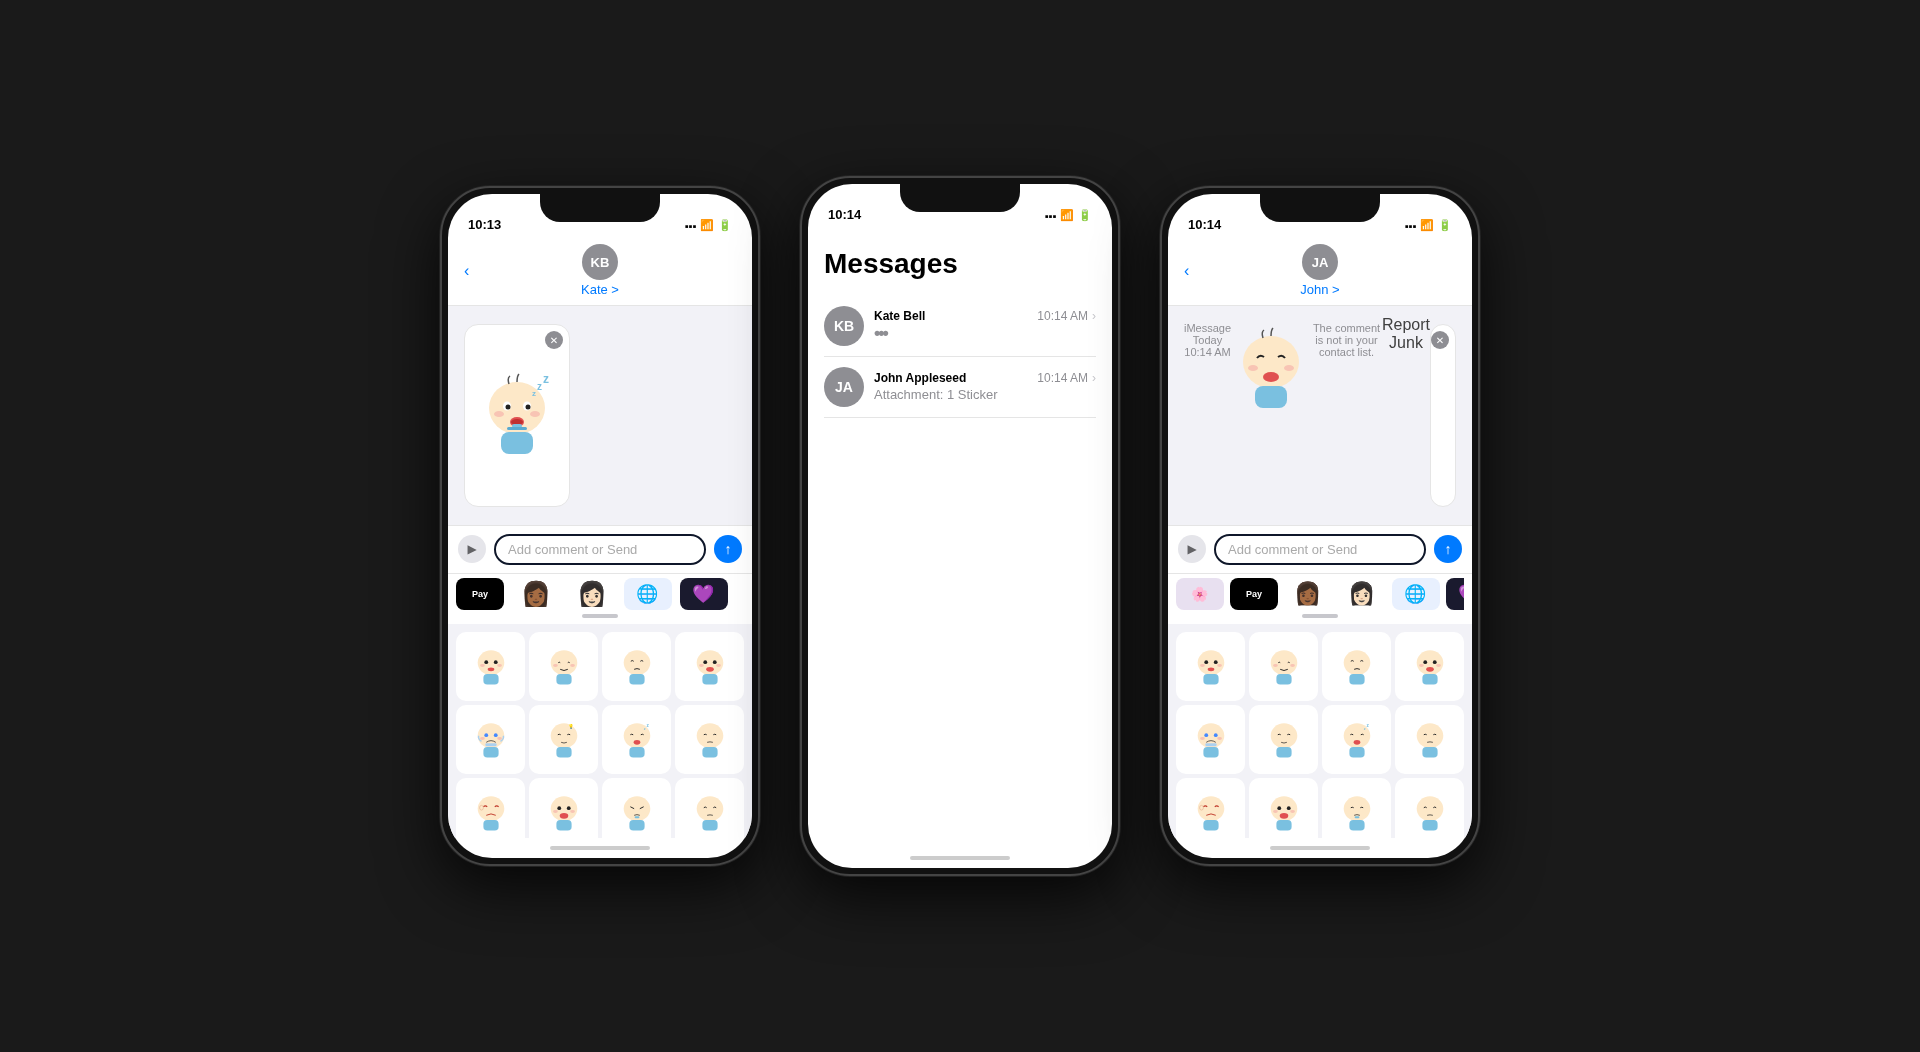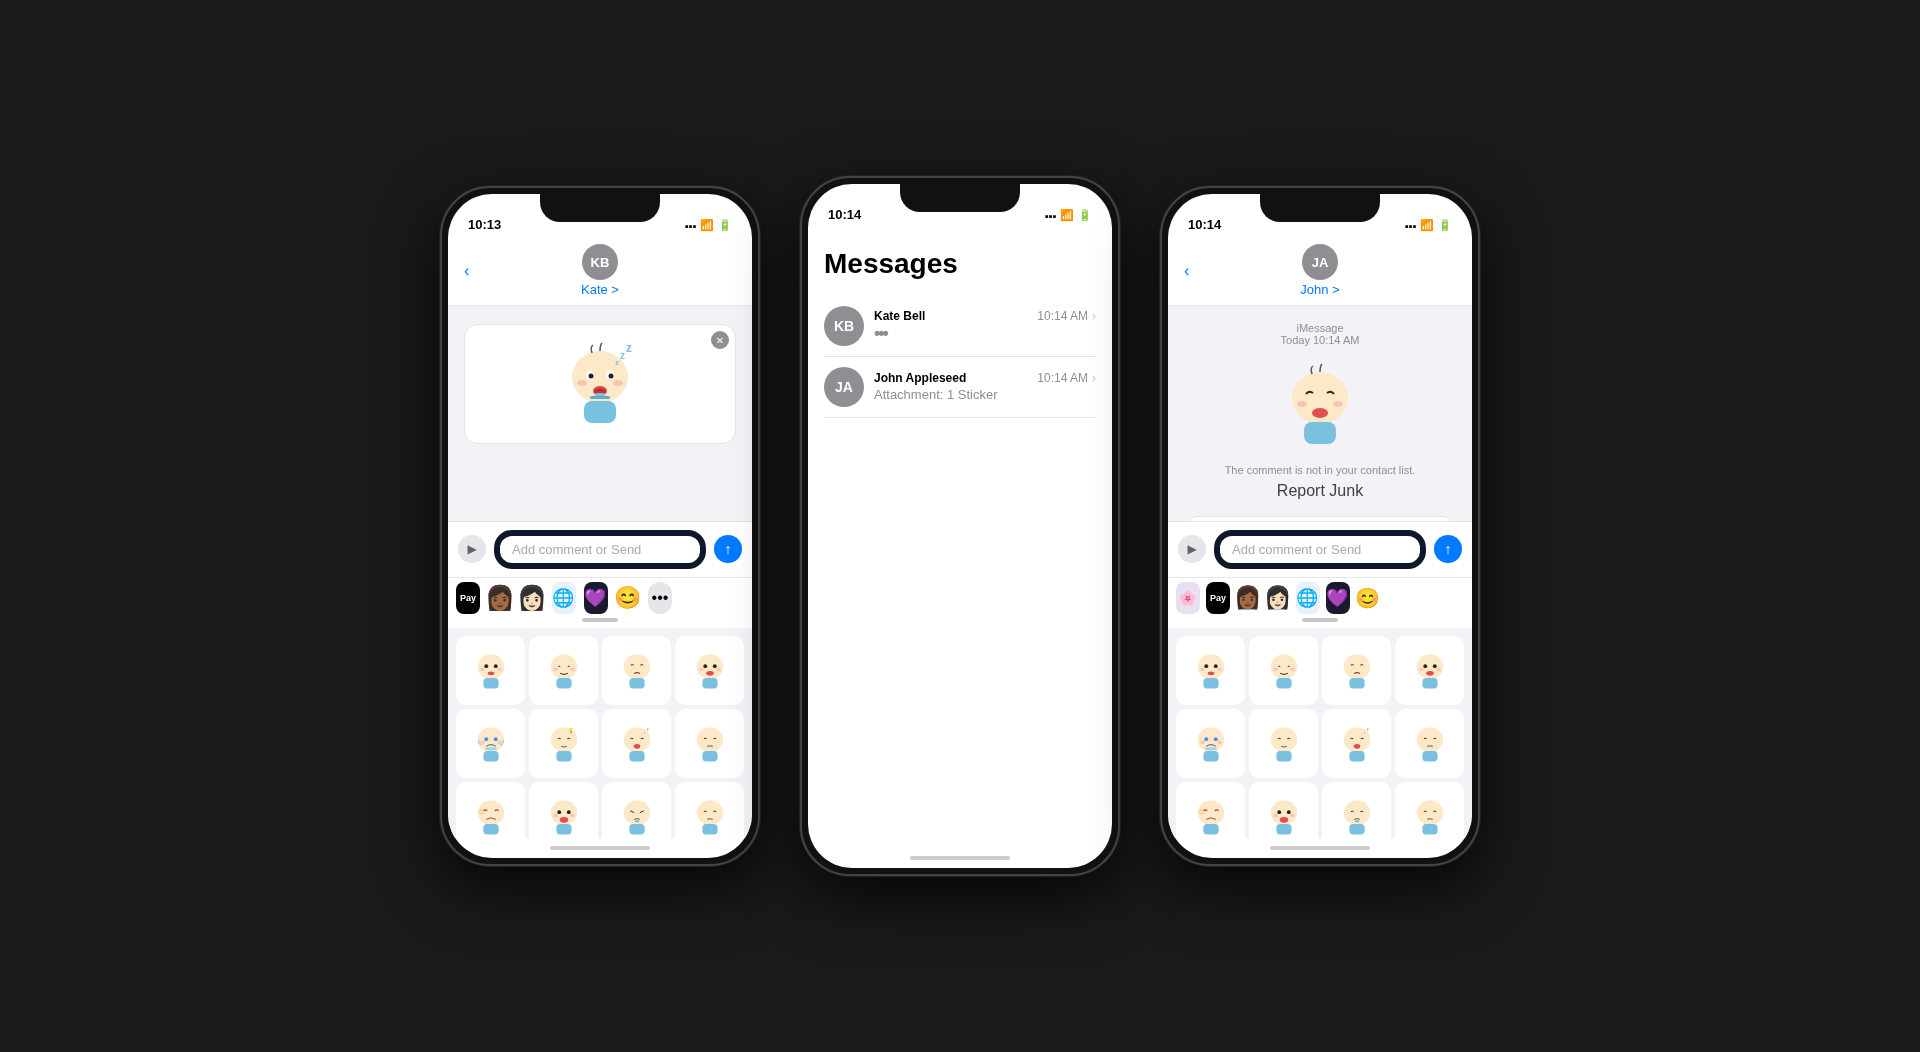--- a/index.html
+++ b/index.html
@@ -114,21 +114,21 @@
     .message-dots { font-size: 18px; color: #8e8e93; letter-spacing: -2px; font-weight: 700; }
     .message-chevron { color: #c7c7cc; font-size: 12px; }
 
     
     .chat-body {
       flex: 1;
       overflow-y: auto;
       padding: 10px 16px;
       background: #f2f2f7;
       display: flex;
-      flex-direction: column;
+      flex-direction: row;
     }
     .chat-date-label {
       text-align: center; font-size: 11px; color: #8e8e93; margin: 6px 0;
     }
     .sticker-preview-area {
       background: white;
       border-radius: 14px;
       padding: 12px;
       margin: 8px 0;
       position: relative;
@@ -158,35 +158,35 @@
     }
     .input-expand-btn {
       width: 28px; height: 28px; border-radius: 50%;
       background: #e5e5ea; border: none; cursor: pointer;
       display: flex; align-items: center; justify-content: center;
       font-size: 12px; color: #636366;
       flex-shrink: 0;
     }
     .input-field {
       flex: 1;
-      border: 6px solid #0f172a; border-radius: 18px;
+      border: 2px solid #0f172a; border-radius: 18px;
       padding: 6px 12px;
       font-size: 14px; color: #8e8e93;
       background: white;
       outline: none;
     }
     .input-send-btn {
       width: 28px; height: 28px; border-radius: 50%;
       background: #007AFF; border: none; cursor: pointer;
       display: flex; align-items: center; justify-content: center;
       color: white; font-size: 14px;
       flex-shrink: 0;
     }
     .app-tray-icon {
-      width: 24px; height: 32px; border-radius: 8px;
+      width: 48px; height: 32px; border-radius: 8px;
       display: flex; align-items: center; justify-content: center;
       font-size: 18px; cursor: pointer;
       flex-shrink: 0;
     }
     .app-tray-drag {
       width: 36px; height: 4px; background: #c7c7cc;
       border-radius: 2px; margin: 0 auto 4px;
     }
 
     

